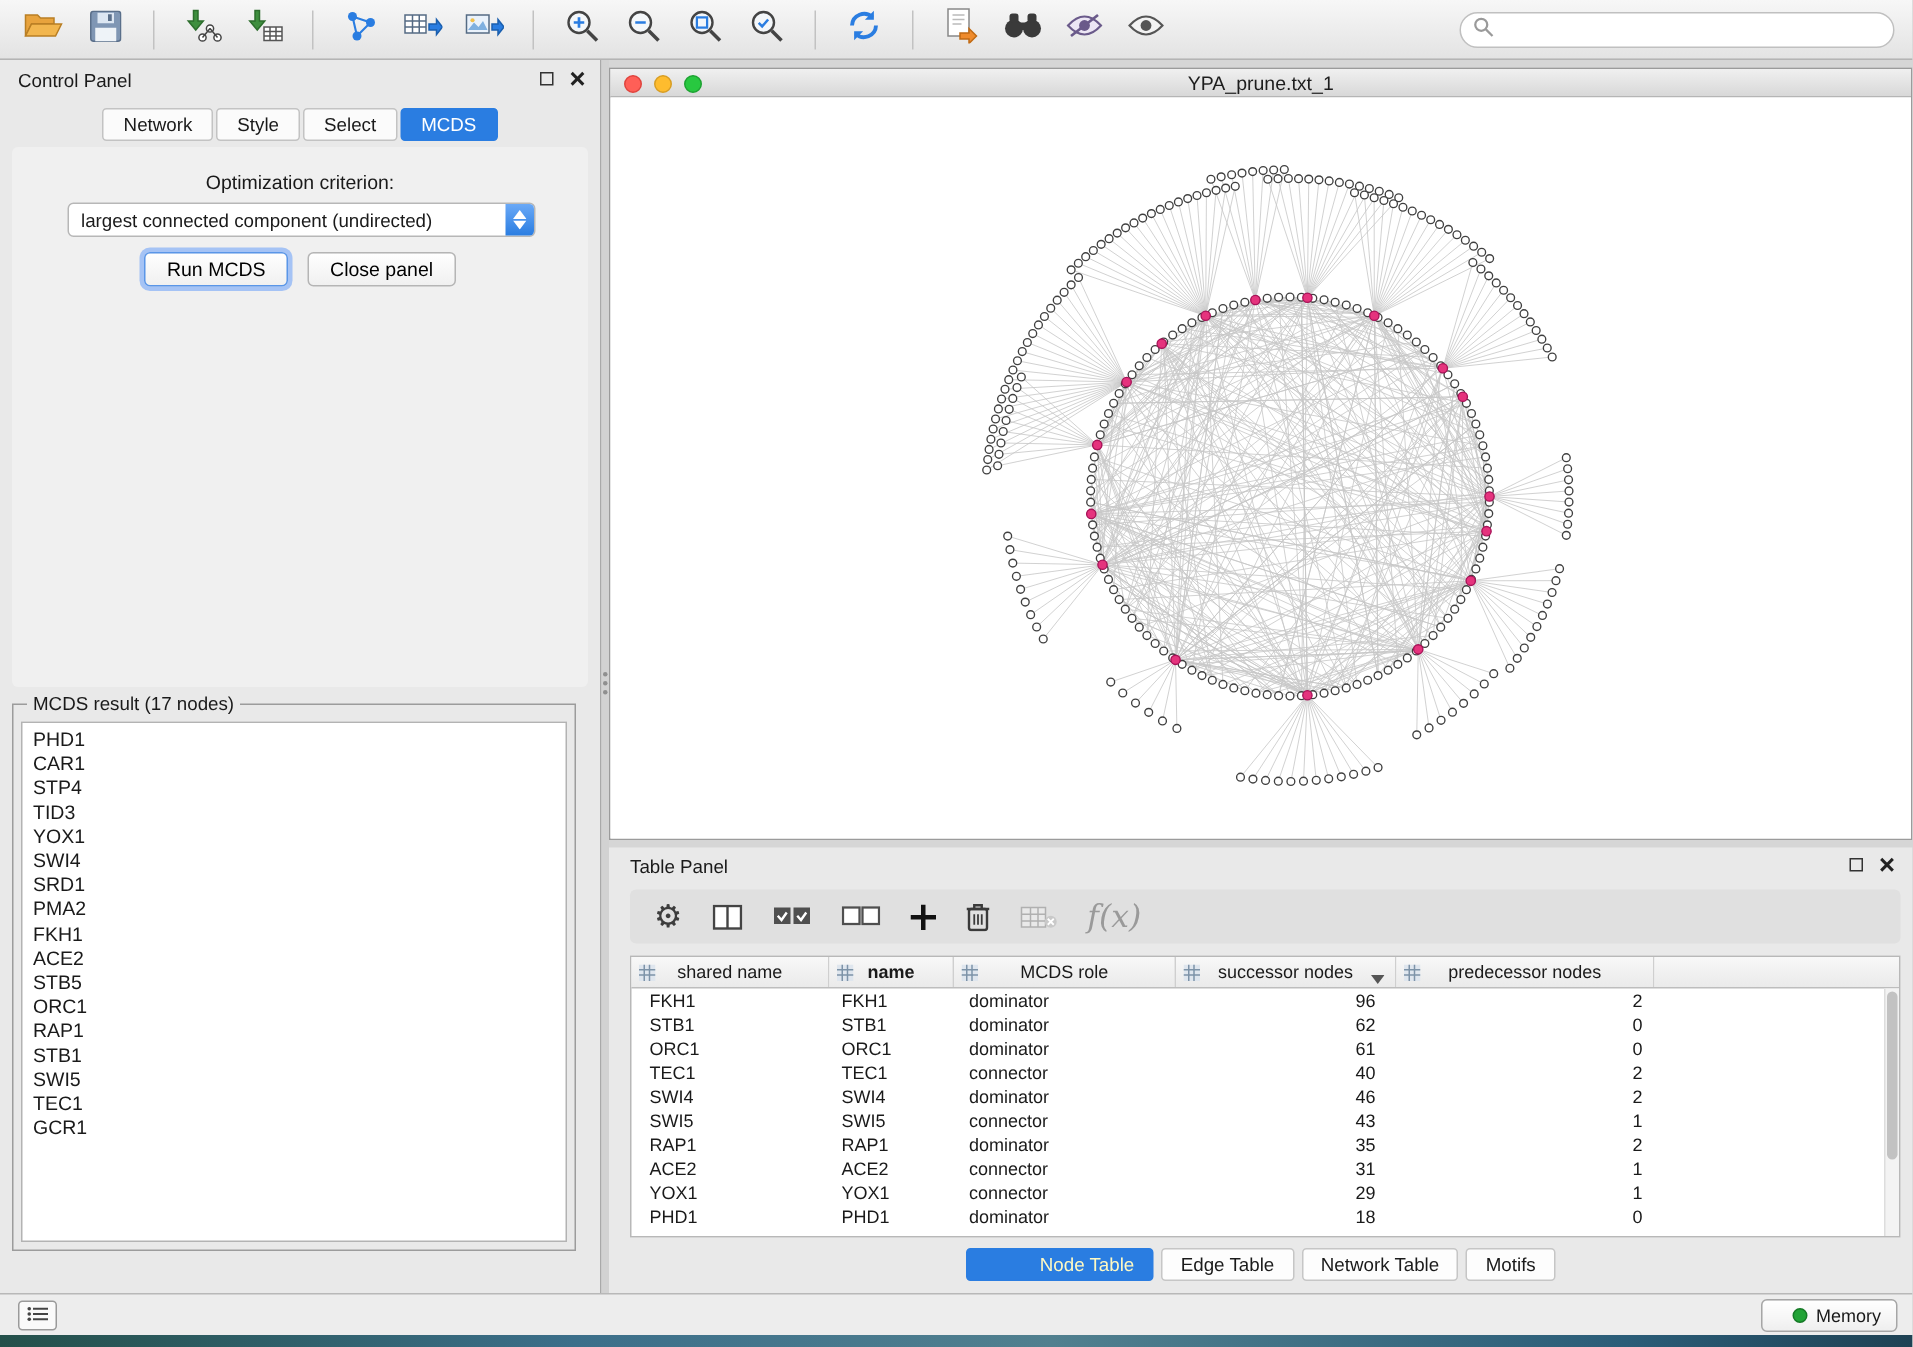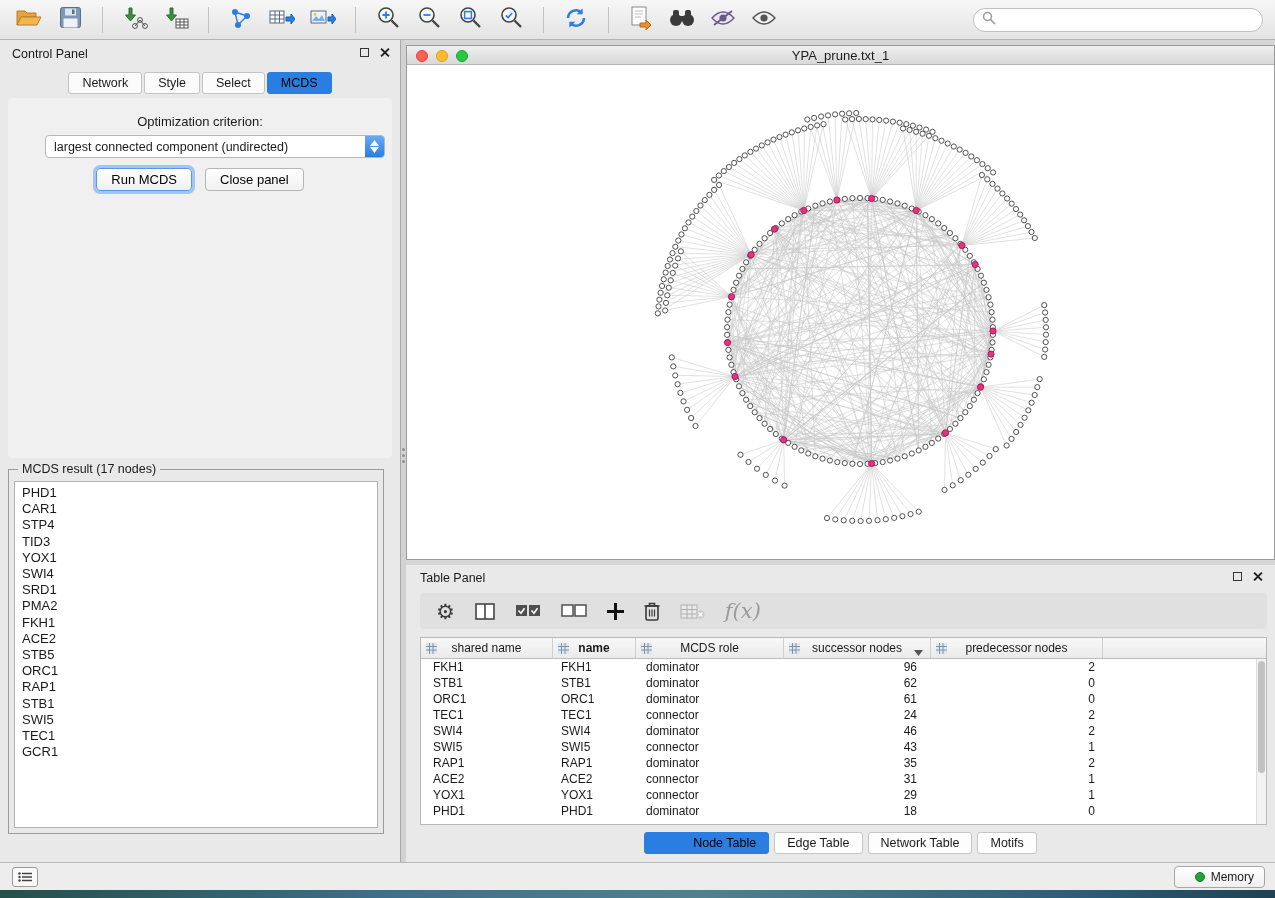--- a/index.html
+++ b/index.html
@@ -22,23 +22,23 @@
     background:#e9e9e9; border-right:1px solid #a9a9a9; }
   .cp-header { position:relative; height:26px; padding:7px 12px 0; font-size:12.5px; }
   .win-icons { position:absolute; right:10px; top:7px; display:flex; gap:10px; align-items:center; }
   .float-box { width:9px; height:9px; border:1.5px solid #333; display:inline-block; }
   .close-x { width:11px; height:11px; display:inline-block; position:relative; }
   .close-x:before,.close-x:after { content:""; position:absolute; left:5px; top:0; width:2px; height:11px; background:#222; }
   .close-x:before { transform:rotate(45deg); } .close-x:after { transform:rotate(-45deg); }
   .cp-card { position:absolute; left:8px; right:8px; top:58px; height:360px; background:#f0f0f0; border-radius:4px; }
   .cp-tabs { position:absolute; left:0; right:0; top:32px; display:flex; justify-content:center; gap:2px; }
   .cp-tab { font-size:12.5px; padding:3px 13px; background:#fbfbfb; border:1px solid #c3c3c3; border-radius:3px; }
-  .cp-tab.active { background:#2a7de1; border-color:#2a7de1; color:#000000; }
+  .cp-tab.active { background:#2a7de1; border-color:#2a7de1; color:#ffffff; }
   .opt-label { position:absolute; left:0; right:0; top:74px; text-align:center; font-size:13px; }
-  .dropdown { position:absolute; left:45px; top:95px; width:340px; height:23px; background:#fff;
+  .dropdown { position:absolute; left:45px; top:95px; width:312px; height:23px; background:#fff;
     border:1px solid #b7b7b7; border-radius:4px; display:flex; align-items:center; }
   .dropdown .dd-text { flex:1; font-size:12.5px; padding-left:8px; white-space:nowrap; overflow:hidden; }
   .dd-stepper { width:19px; height:21px; margin-right:0px; border-radius:0 3px 3px 0;
     background:linear-gradient(#6aa9f7,#2a7de1); display:flex; flex-direction:column; align-items:center; justify-content:center; gap:1px; }
   .dd-stepper svg { display:block; }
   .btn-row { position:absolute; left:0; right:0; top:128px; display:flex; justify-content:center; gap:13px; }
   .btn { font-size:13px; padding:3px 14px; background:linear-gradient(#ffffff,#f0f0f0);
     border:1px solid #b5b5b5; border-radius:4px; }
   .btn.focused { border-color:#5a96e8; box-shadow:0 0 0 3px rgba(90,150,250,.5); }
   .mcds-fieldset { position:absolute; left:8px; top:422px; width:376px; height:372px;
@@ -87,21 +87,21 @@
   .tcell.c0 { width:132px; padding-left:12px; }
   .tcell.c1 { width:83px; padding-left:8px; }
   .tcell.c2 { width:148px; padding-left:10px; }
   .tcell.c3 { width:147px; text-align:right; padding-right:14px; }
   .tcell.c4 { width:172px; text-align:right; padding-right:8px; }
   .tcell.cf { flex:1; }
   .vscroll { position:absolute; right:0; top:21px; bottom:0; width:10px; background:#f3f3f3; border-left:1px solid #ddd; }
   .vthumb { position:absolute; left:1px; right:1px; top:2px; height:112px; background:#c2c2c2; border-radius:4px; }
   .tp-tabs { position:absolute; left:0; right:0; bottom:8px; display:flex; justify-content:center; gap:5px; }
   .tp-tab { font-size:12.5px; padding:3px 12px; background:#fdfdfd; border:1px solid #c6c6c6; border-radius:3px; }
-  .tp-tab.active { background:#2a7de1; border-color:#2a7de1; color:#000000;padding-left:48px; }
+  .tp-tab.active { background:#2a7de1; border-color:#2a7de1; color:#fef9c3;padding-left:48px; }
 
   
   .status-bar { position:absolute; left:0; top:862px; width:1275px; height:28px; background:#ededed; border-top:1px solid #b8b8b8; }
   .list-btn { position:absolute; left:12px; top:4px; width:26px; height:20px; background:#fafafa;
     border:1px solid #9a9a9a; border-radius:3px; display:flex; align-items:center; justify-content:center; }
   .memory-btn { position:absolute; right:10px; top:3px; height:22px; padding:0 10px 0 20px;
     background:linear-gradient(#ffffff,#efefef); border:1px solid #a6a6a6; border-radius:4px;
     display:flex; align-items:center; gap:6px; font-size:12px; }
   .mem-dot { width:10px; height:10px; border-radius:50%; background:#21a336; border:1px solid #157a26; }
   .wallpaper { position:absolute; left:0; top:890px; width:1275px; height:8px;
@@ -1256,21 +1256,21 @@
             <div class="tcell c1">ORC1</div>
             <div class="tcell c2">dominator</div>
             <div class="tcell c3">61</div>
             <div class="tcell c4">0</div>
             <div class="tcell cf"></div>
           </div>
           <div class="trow">
             <div class="tcell c0">TEC1</div>
             <div class="tcell c1">TEC1</div>
             <div class="tcell c2">connector</div>
-            <div class="tcell c3">24</div>
+            <div class="tcell c3">40</div>
             <div class="tcell c4">2</div>
             <div class="tcell cf"></div>
           </div>
           <div class="trow">
             <div class="tcell c0">SWI4</div>
             <div class="tcell c1">SWI4</div>
             <div class="tcell c2">dominator</div>
             <div class="tcell c3">46</div>
             <div class="tcell c4">2</div>
             <div class="tcell cf"></div>

